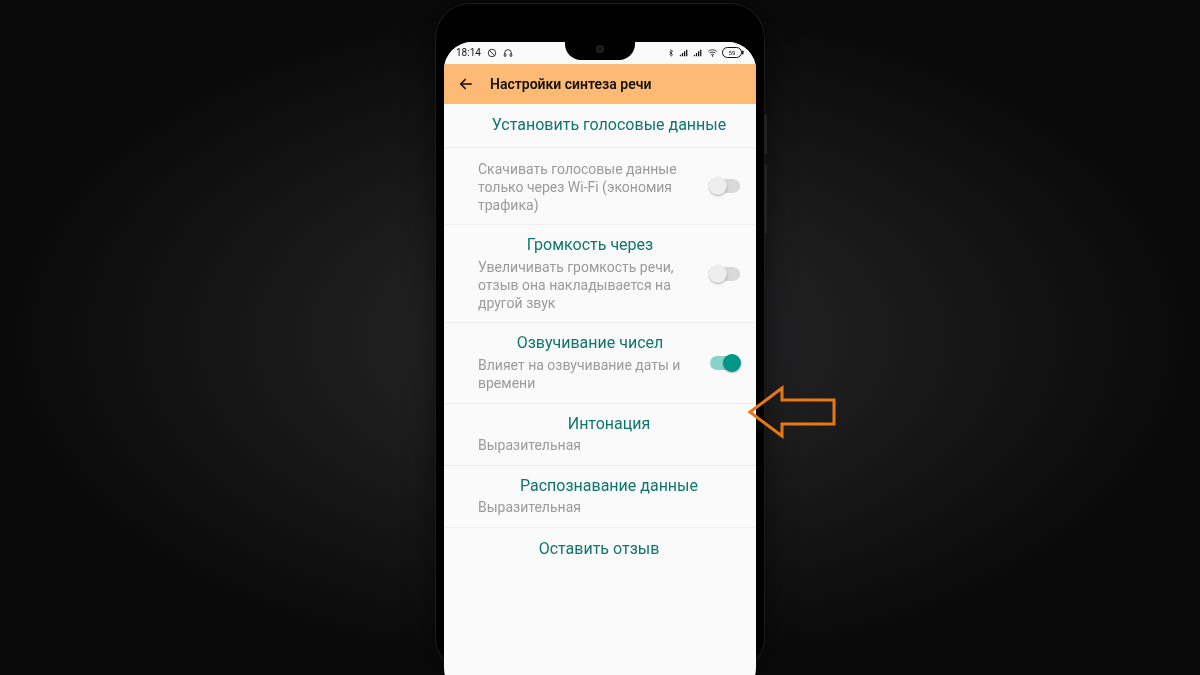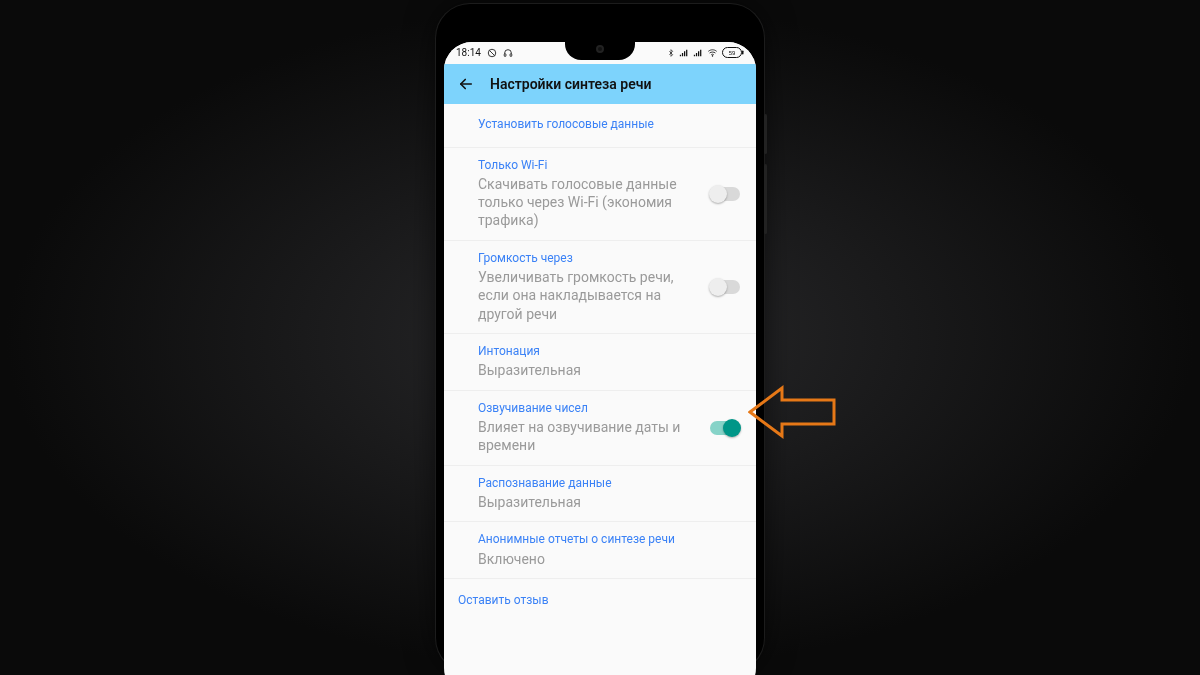--- a/index.html
+++ b/index.html
@@ -71,38 +71,38 @@
   .statusbar .left { display:flex; gap:6px; align-items:center;}
   .statusbar .right { display:flex; gap:4px; align-items:center;}
   .sb-ico svg { display:block; }
 
   .appbar {
     display: flex;
     align-items: center;
     gap: 14px;
     height: 40px;
     padding: 0 12px;
-    background:#7dd3fc;
+    background:#fdba74;
   }
   .appbar .back { width:20px; height:20px; display:flex; align-items:center; justify-content:center;}
   .appbar .title { font-size: 14px; font-weight: 600; color:#111; }
 
   .list { }
   .row {
     padding: 10px 16px 10px 34px;
     border-bottom: 1px solid #eee;
     display:flex;
     align-items:center;
     justify-content:space-between;
     gap:8px;
     min-height:44px;
   }
   .row:last-child { border-bottom:none;padding-left:14px; }
   .row .txt { flex:1; }
-  .row .title { font-size: 12px; color:#3b82f6; line-height:1.3; }
+  .row .title { font-size: 16px; color:#0f766e; line-height:1.3;text-align:center; }
   .row .sub   { font-size: 14px; color:#9a9a9a; line-height:1.3; margin-top:2px; }
 
   .toggle {
     width: 30px; height: 14px; border-radius: 8px; position:relative; flex-shrink:0;
   }
   .toggle .knob {
     position:absolute; top:-2px; width:18px; height:18px; border-radius:50%;
     background:#fff; box-shadow:0 1px 2px rgba(0,0,0,.3);
   }
   .toggle.off { background:#d9d9d9; }
@@ -195,68 +195,61 @@
     <div class="list">
 
       <div class="row">
         <div class="txt">
           <div class="title">Установить голосовые данные</div>
         </div>
       </div>
 
       <div class="row">
         <div class="txt">
-          <div class="title">Только Wi-Fi</div>
           <div class="sub">Скачивать голосовые данные только через Wi-Fi (экономия трафика)</div>
         </div>
         <div class="toggle off">
             <div class="knob"></div>
           </div>
       </div>
 
       <div class="row">
         <div class="txt">
           <div class="title">Громкость через</div>
-          <div class="sub">Увеличивать громкость речи, если она накладывается на другой речи</div>
+          <div class="sub">Увеличивать громкость речи, отзыв она накладывается на другой звук</div>
         </div>
         <div class="toggle off">
             <div class="knob"></div>
           </div>
       </div>
 
       <div class="row">
         <div class="txt">
-          <div class="title">Интонация</div>
-          <div class="sub">Выразительная</div>
-        </div>
-      </div>
-
-      <div class="row">
-        <div class="txt">
           <div class="title">Озвучивание чисел</div>
           <div class="sub">Влияет на озвучивание даты и времени</div>
         </div>
         <div class="toggle on">
             <div class="knob"></div>
           </div>
       </div>
 
       <div class="row">
         <div class="txt">
+          <div class="title">Интонация</div>
+          <div class="sub">Выразительная</div>
+        </div>
+      </div>
+
+      <div class="row">
+        <div class="txt">
           <div class="title">Распознавание данные</div>
           <div class="sub">Выразительная</div>
         </div>
       </div>
 
-      <div class="row">
-        <div class="txt">
-          <div class="title">Анонимные отчеты о синтезе речи</div>
-          <div class="sub">Включено</div>
-        </div>
-      </div>
 
       <div class="row">
         <div class="txt">
           <div class="title">Оставить отзыв</div>
         </div>
       </div>
 
     </div>
   </div>
 </div>

